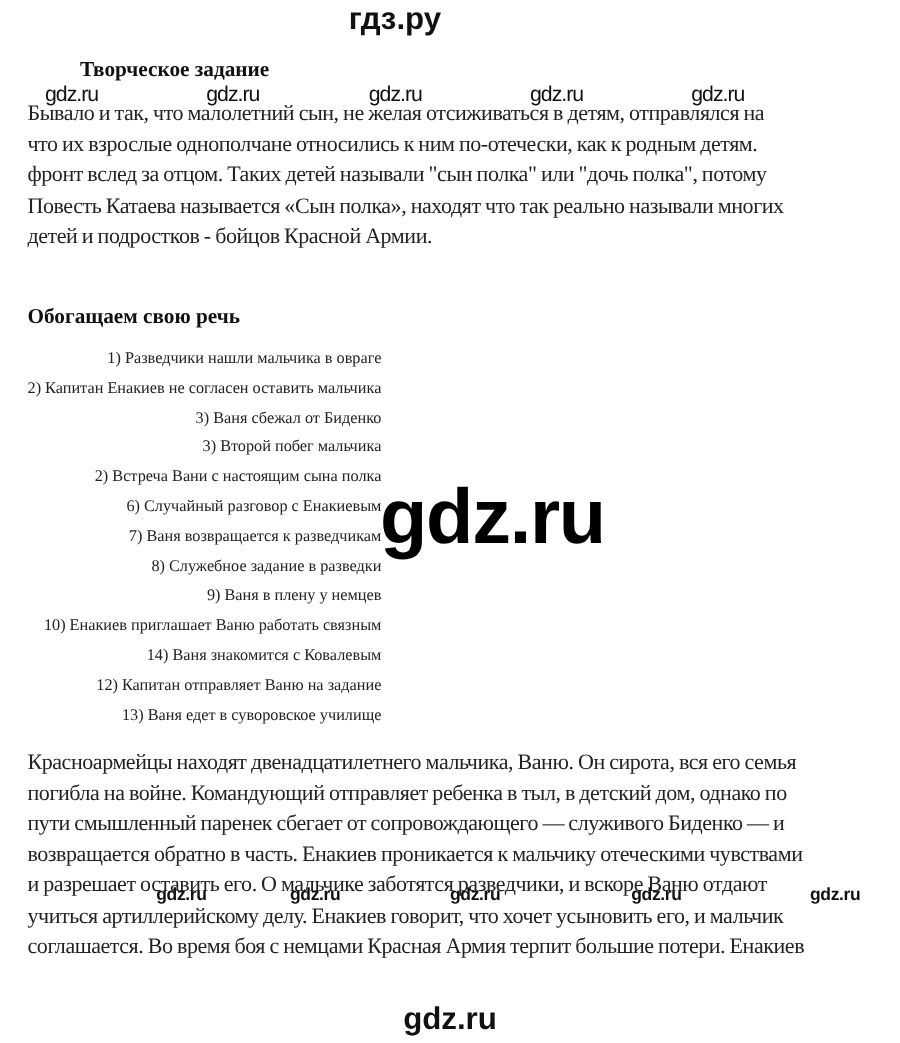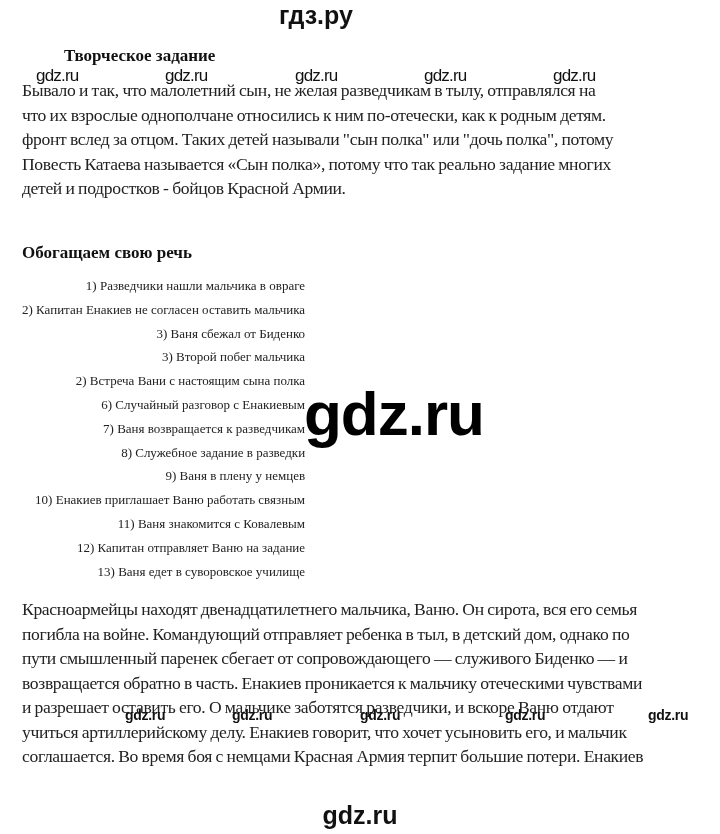--- a/index.html
+++ b/index.html
@@ -47,41 +47,41 @@
 
 <div class="heading" style="top:46px;margin-left:42px;">Творческое задание</div>
 
 <div class="wm-small" style="left:36px; top:67px;">gdz.ru</div>
 <div class="wm-small" style="left:165px; top:67px;">gdz.ru</div>
 <div class="wm-small" style="left:295px; top:67px;">gdz.ru</div>
 <div class="wm-small" style="left:424px; top:67px;">gdz.ru</div>
 <div class="wm-small" style="left:553px; top:67px;">gdz.ru</div>
 
 <div class="para" style="top:78px;">
-  <span class="line">Бывало и так, что малолетний сын, не желая разведчикам в тылу, отправлялся на</span>
+  <span class="line">Бывало и так, что малолетний сын, не желая отсиживаться в детям, отправлялся на</span>
   <span class="line">что их взрослые однополчане относились к ним по-отечески, как к родным детям.</span>
   <span class="line">фронт вслед за отцом. Таких детей называли "сын полка" или "дочь полка", потому</span>
-  <span class="line">Повесть Катаева называется «Сын полка», потому что так реально задание многих</span>
+  <span class="line">Повесть Катаева называется «Сын полка», находят что так реально называли многих</span>
   <span class="line">детей и подростков - бойцов Красной Армии.</span>
 </div>
 
 <div class="heading" style="top:243px;">Обогащаем свою речь</div>
 
 <ol class="list">
   <li>1) Разведчики нашли мальчика в овраге</li>
   <li>2) Капитан Енакиев не согласен оставить мальчика</li>
   <li>3) Ваня сбежал от Биденко</li>
   <li>3) Второй побег мальчика</li>
   <li>2) Встреча Вани с настоящим сына полка</li>
   <li>6) Случайный разговор с Енакиевым</li>
   <li>7) Ваня возвращается к разведчикам</li>
   <li>8) Служебное задание в разведки</li>
   <li>9) Ваня в плену у немцев</li>
   <li>10) Енакиев приглашает Ваню работать связным</li>
-  <li>11) Ваня знакомится с Ковалевым</li>
+  <li>14) Ваня знакомится с Ковалевым</li>
   <li>12) Капитан отправляет Ваню на задание</li>
   <li>13) Ваня едет в суворовское училище</li>
 </ol>
 
 <div class="wm-big">gdz.ru</div>
 
 <div class="para" style="top:597px;">
   <span class="line">Красноармейцы находят двенадцатилетнего мальчика, Ваню. Он сирота, вся его семья</span>
   <span class="line">погибла на войне. Командующий отправляет ребенка в тыл, в детский дом, однако по</span>
   <span class="line">пути смышленный паренек сбегает от сопровождающего — служивого Биденко — и</span>

